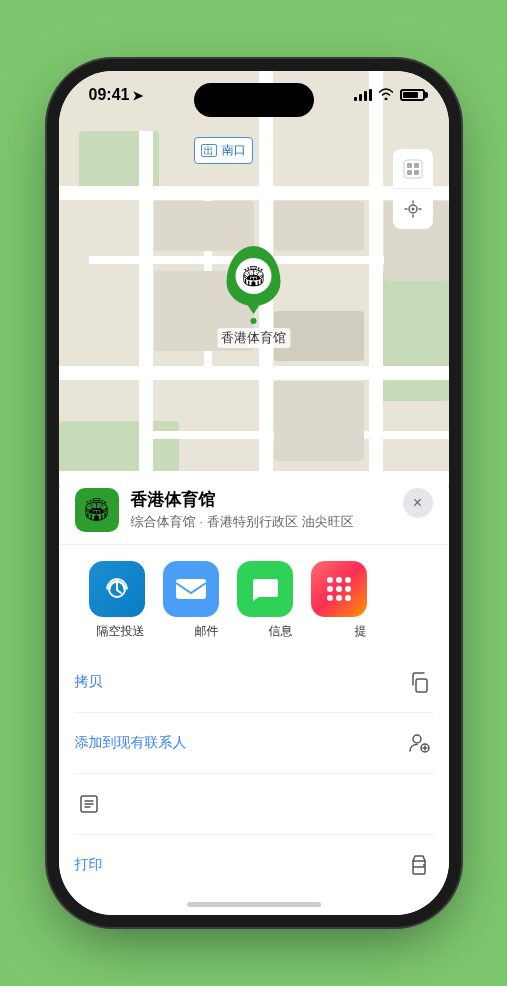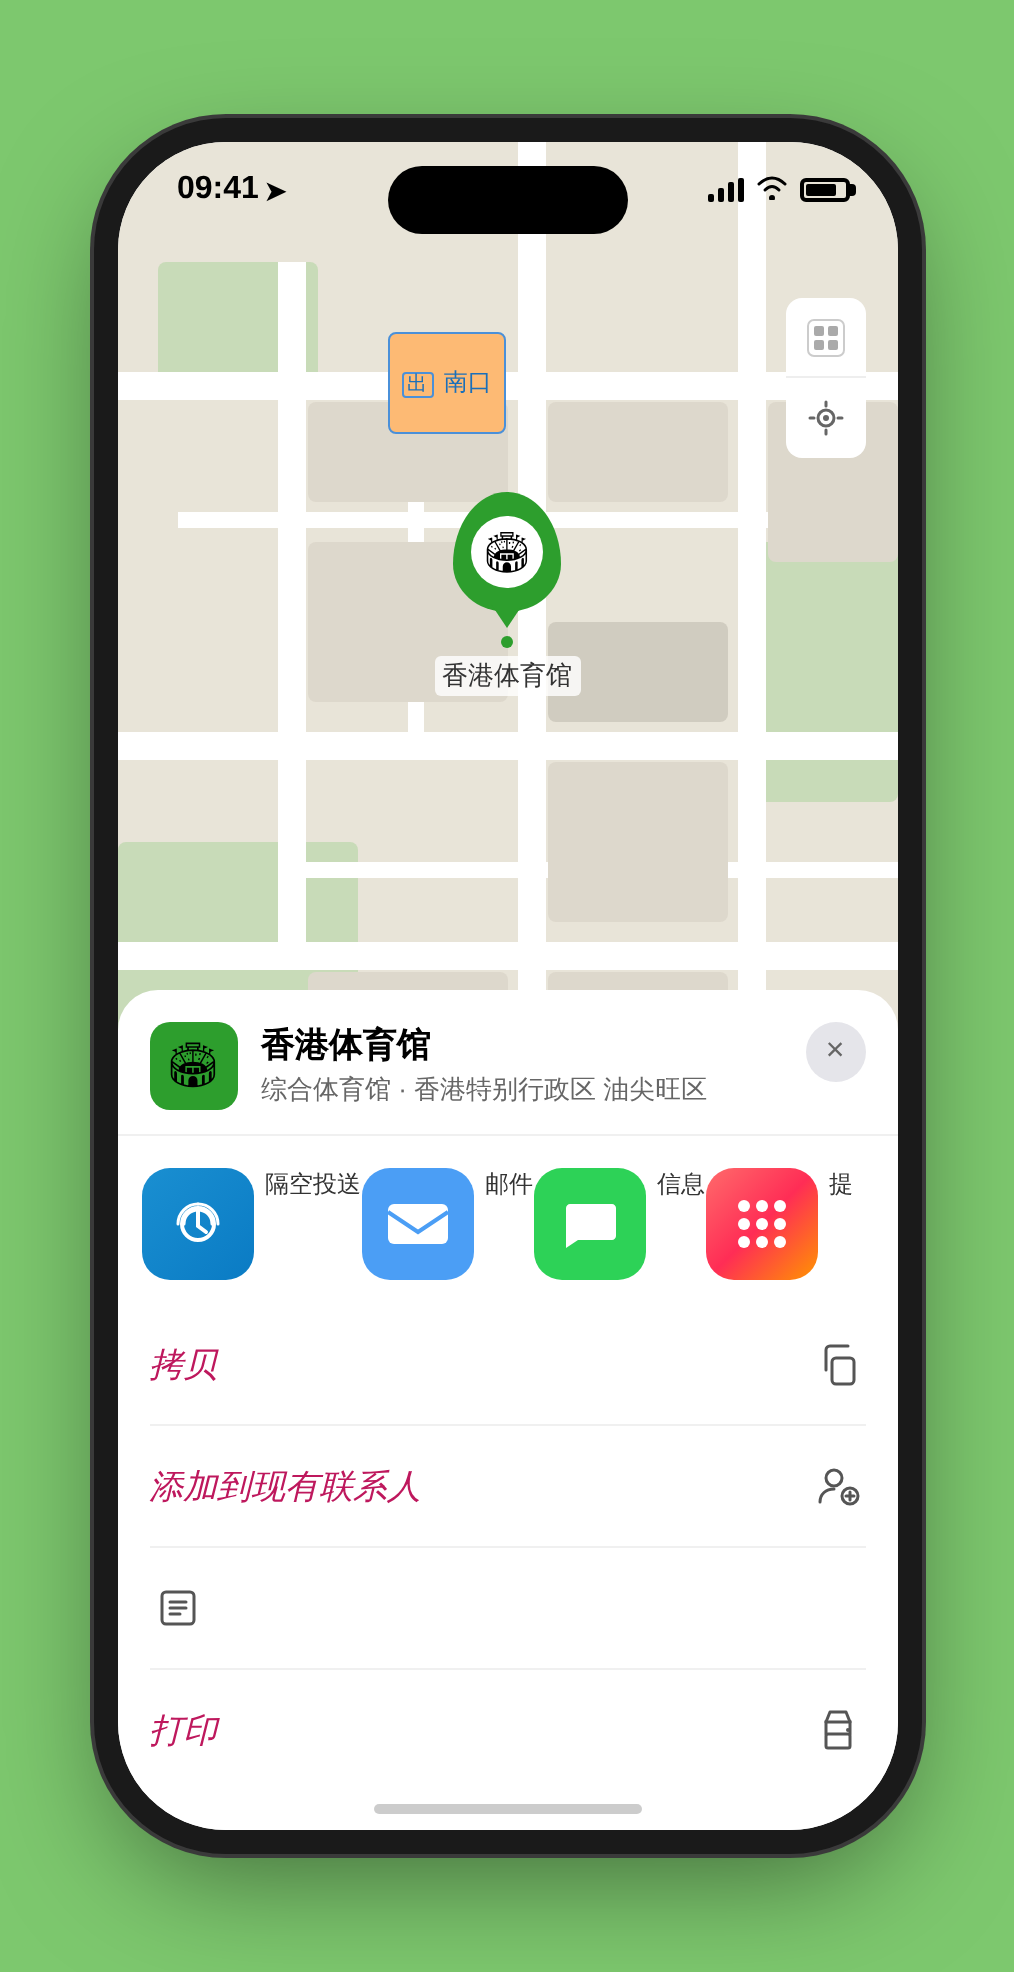--- a/index.html
+++ b/index.html
@@ -150,26 +150,26 @@
     }
     .block-green {
       position: absolute;
       background: #c8dbb8;
       border-radius: 4px;
     }
 
     
     .map-label {
       position: absolute;
-      top: 95px;
+      top: 66px;
       left: 135px;
-      background: #fdba74;
+      background: #ffffff;
       border: 1px solid #4a90d9;
       border-radius: 4px;
-      padding: 16px 6px;
+      padding: 4px 6px;
       font-size: 12px;
       color: #1a6fba;
       font-weight: 500;
       z-index: 5;
     }
 
     
     .map-pin-wrapper {
       position: absolute;
       top: 175px;
@@ -317,22 +317,22 @@
     
     .share-row {
       padding: 16px 0 12px;
       overflow-x: auto;
       display: flex;
       gap: 0;
       padding-left: 12px;
     }
     .share-item {
       display: flex;
-      flex-direction: row;
-      align-items: flex-start;
+      flex-direction: column;
+      align-items: flex-end;
       gap: 6px;
       min-width: 74px;
       cursor: pointer;
     }
     .share-icon-wrap {
       width: 56px;
       height: 56px;
       border-radius: 14px;
       display: flex;
       align-items: center;
@@ -387,23 +387,22 @@
       justify-content: space-between;
       padding: 16px 0;
       border-bottom: 1px solid #f0f0f0;
       cursor: pointer;
     }
     .action-item:last-child {
       border-bottom: none;
       text-align: center;
     }
     .action-label {
-      font-size: 17px;
-      color: #be185d;
-      font-style: italic;
+      font-size: 14px;
+      color: #3b82f6;
     }
     .action-icon {
       width: 28px;
       height: 28px;
       display: flex;
       align-items: center;
       justify-content: center;
       font-size: 20px;
       color: #555;
     }

